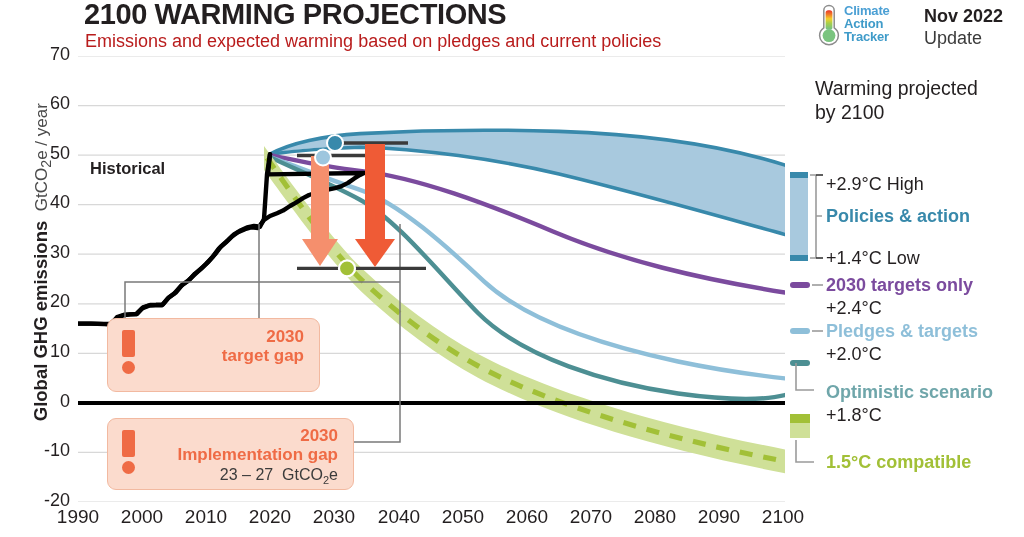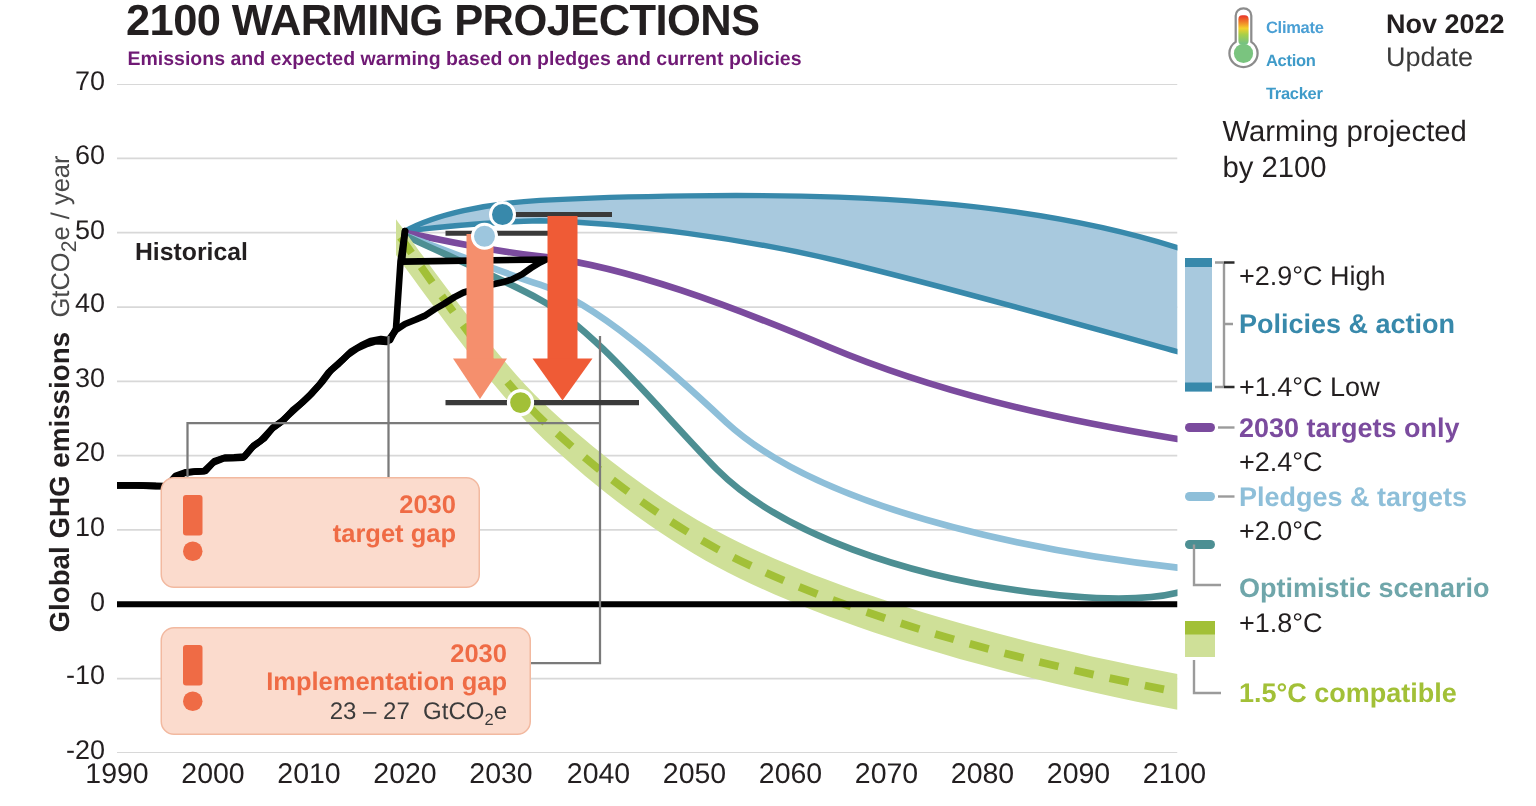--- a/index.html
+++ b/index.html
@@ -12,28 +12,28 @@
   #root { position:absolute; inset:0; }
 
   
   .title {
     position:absolute; left:84px; top:-2px;
     font-size:29px; font-weight:bold; letter-spacing:-0.4px;
     color:#231f20; white-space:nowrap;
   }
   .subtitle {
     position:absolute; left:85px; top:31px;
-    font-size:13px; font-weight:700; color:#701a75; white-space:nowrap;
+    font-size:18px; font-weight:400; color:#b91c1c; white-space:nowrap;
   }
 
   
   .logo-wrap { position:absolute; left:816px; top:3px; width:205px; height:46px; }
   .thermo { position:absolute; left:0; top:1px; width:26px; height:42px; }
   .cat-words { position:absolute; left:28px; top:1px; line-height:13.2px; }
-  .cat-words div { font-size:11px; font-weight:bold; letter-spacing:-0.2px;margin-top:9px; }
+  .cat-words div { font-size:13px; font-weight:bold; letter-spacing:-0.2px; }
   .cat-climate { color:#4a9fd4; }
   .cat-action  { color:#3f9bc9; }
   .cat-tracker { color:#3f9bc9; }
   .upd-date { position:absolute; left:108px; top:3px; font-size:18px; font-weight:bold; color:#231f20; }
   .upd-word { position:absolute; left:108px; top:25px; font-size:18px; font-weight:400; color:#3b3b3b;text-align:center; }
 
   
   .ylabel {
     position:absolute; left:-168px; top:250px; width:420px;
     transform:rotate(-90deg); transform-origin:center center;

